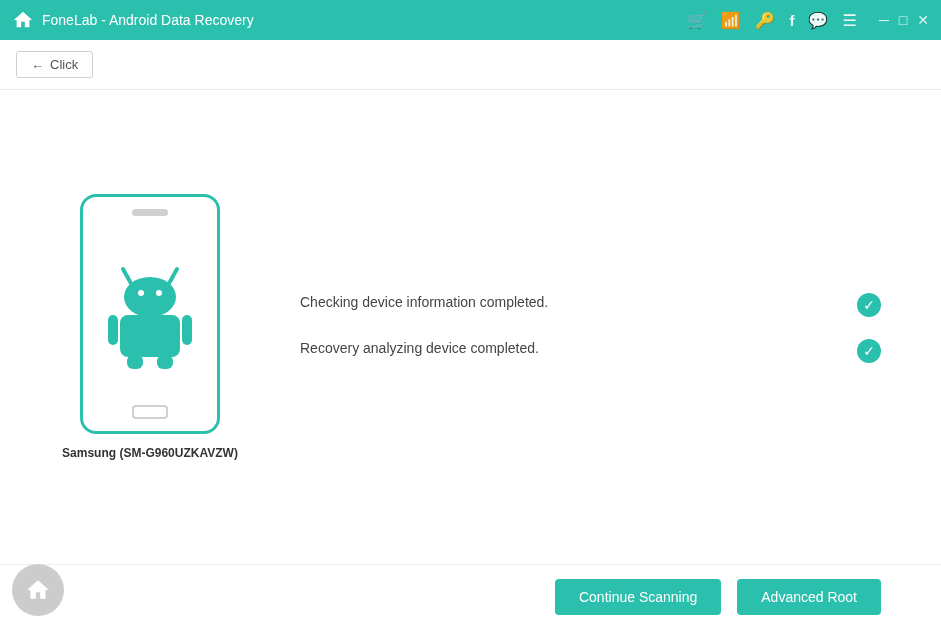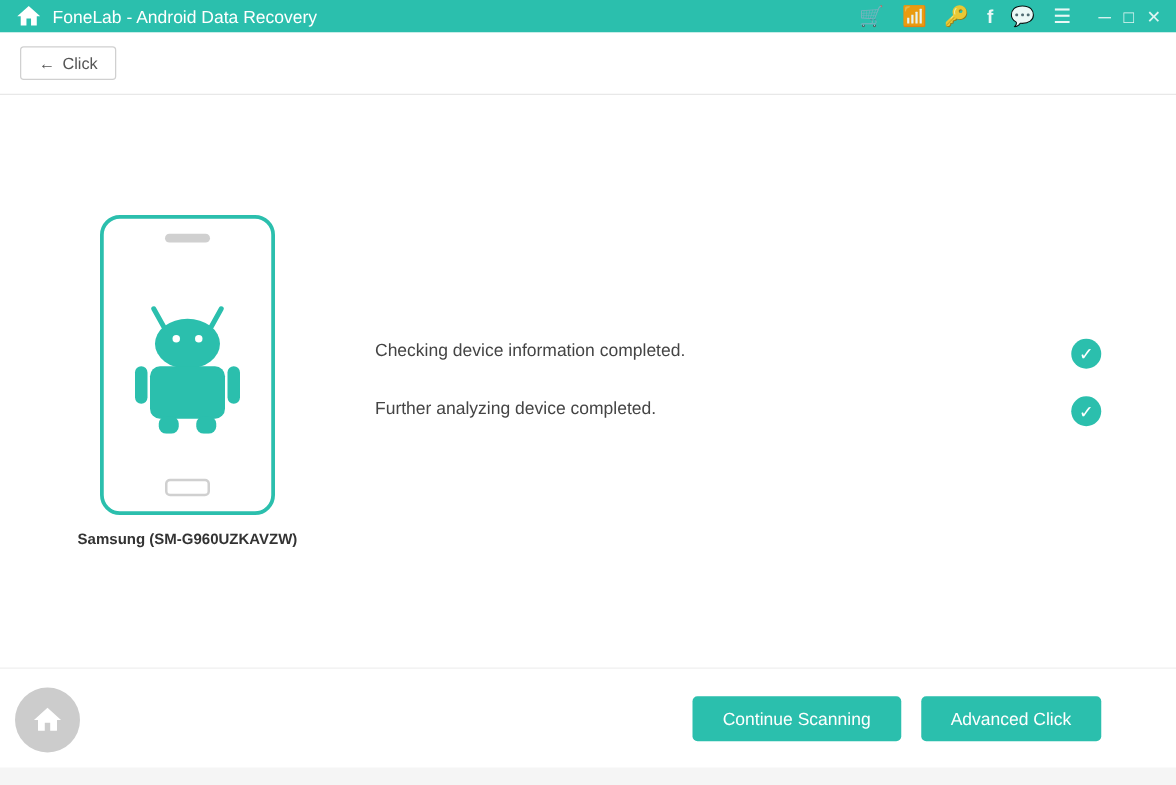--- a/index.html
+++ b/index.html
@@ -8,21 +8,21 @@
       height: 628px;
       font-family: 'Segoe UI', Arial, sans-serif;
       background: #f5f5f5;
       overflow: hidden;
       position: relative;
     }
 
     
     #titlebar {
       width: 100%;
-      height: 26px;
+      height: 40px;
       background: #2bbfad;
       display: flex;
       align-items: center;
       justify-content: space-between;
       padding: 0 12px;
       color: white;
     }
     #titlebar-left {
       display: flex;
       align-items: center;
@@ -179,21 +179,21 @@
       background: #2bbfad;
       color: white;
     }
     .status-icon.error {
       background: #e74c3c;
       color: white;
     }
 
     
     #footer {
-      height: 80px;
+      height: 64px;
       display: flex;
       align-items: center;
       justify-content: flex-end;
       padding: 12px 60px;
       gap: 16px;
       border-top: 1px solid #efefef;
     }
     .action-btn {
       padding: 10px 24px;
       border: none;
@@ -287,31 +287,31 @@
     </div>
 
     <div id="status-panel">
 
       <div class="status-row">
         <span class="status-text">Checking device information completed.</span>
         <div class="status-icon success">✓</div>
       </div>
 
       <div class="status-row">
-        <span class="status-text">Further analyzing device completed.</span>
+        <span class="status-text">Recovery analyzing device completed.</span>
         <div class="status-icon success">✓</div>
       </div>
 
 
     </div>
   </div>
 
   <div id="footer">
     <button class="action-btn">Continue Scanning</button>
-    <button class="action-btn">Advanced Click</button>
+    <button class="action-btn">Advanced Root</button>
   </div>
 
   <div id="home-circle">
     <svg width="26" height="26" viewBox="0 0 24 24" fill="white">
       <path d="M10 20v-6h4v6h5v-8h3L12 3 2 12h3v8z"></path>
     </svg>
   </div>
 
 </div>
 

